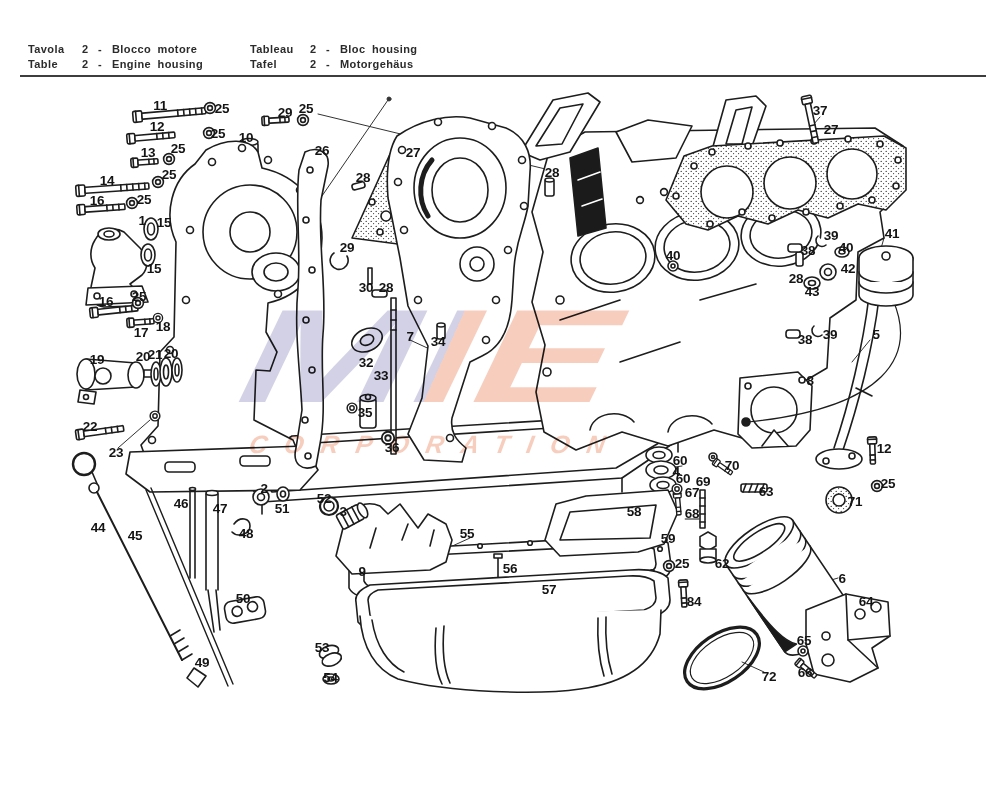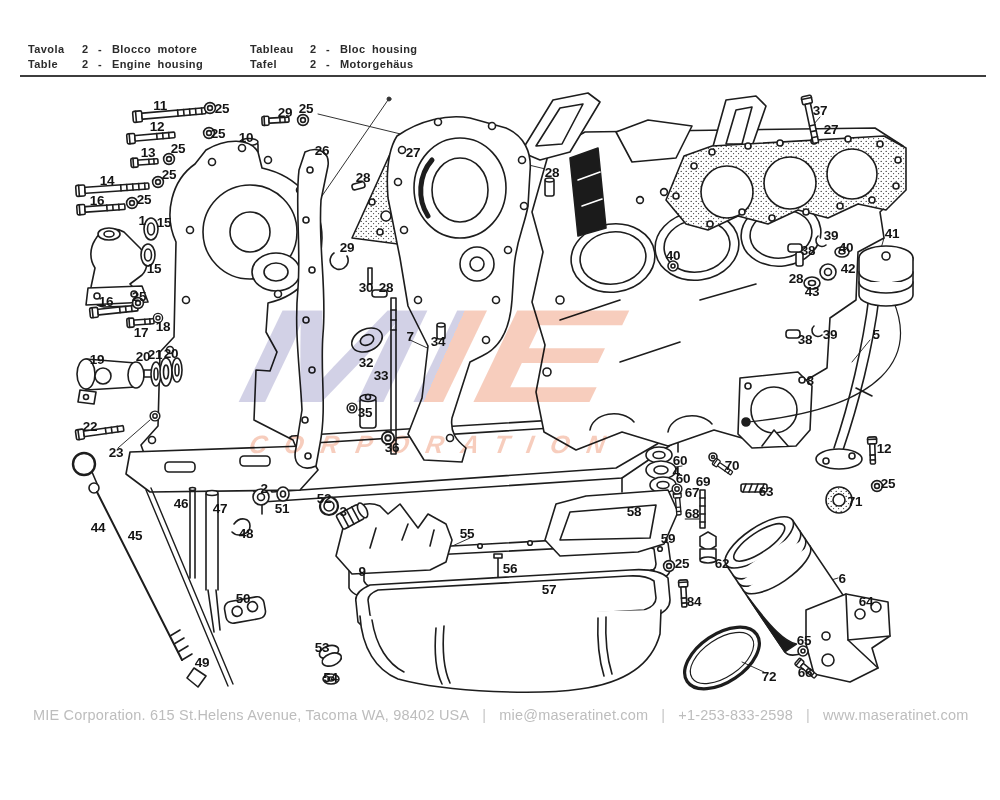--- a/index.html
+++ b/index.html
@@ -663,17 +663,14 @@
       <div class="callout" style="left: 634px; top: 511px;">58</div>
       <div class="callout" style="left: 682px; top: 563px;">25</div>
       <div class="callout" style="left: 694px; top: 601px;">84</div>
       <div class="callout" style="left: 842px; top: 578px;">6</div>
       <div class="callout" style="left: 866px; top: 601px;">64</div>
       <div class="callout" style="left: 804px; top: 640px;">65</div>
       <div class="callout" style="left: 805px; top: 672px;">66</div>
       <div class="callout" style="left: 769px; top: 676px;">72</div>
     </div>
 
-  <div class="footer">
-    <span>MIE Corporation. 615 St.Helens Avenue, Tacoma WA, 98402 USA</span><span class="sep">|</span><span>mie@maseratinet.com</span><span class="sep">|</span><span>+1-253-833-2598</span><span class="sep">|</span><span>www.maseratinet.com</span>
-  </div>
 
 </div>
 
 </body></html>

